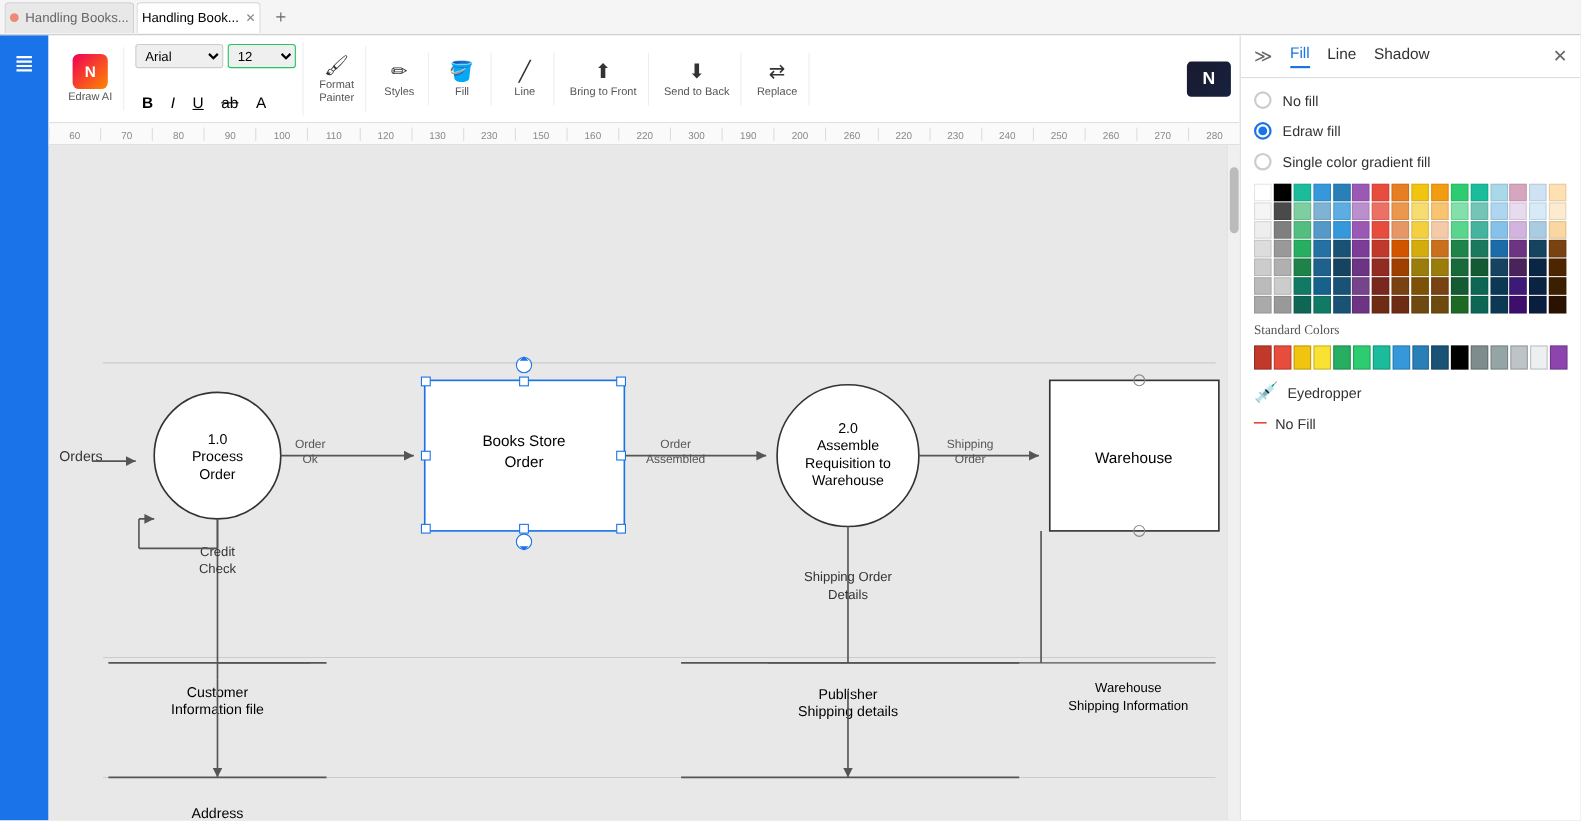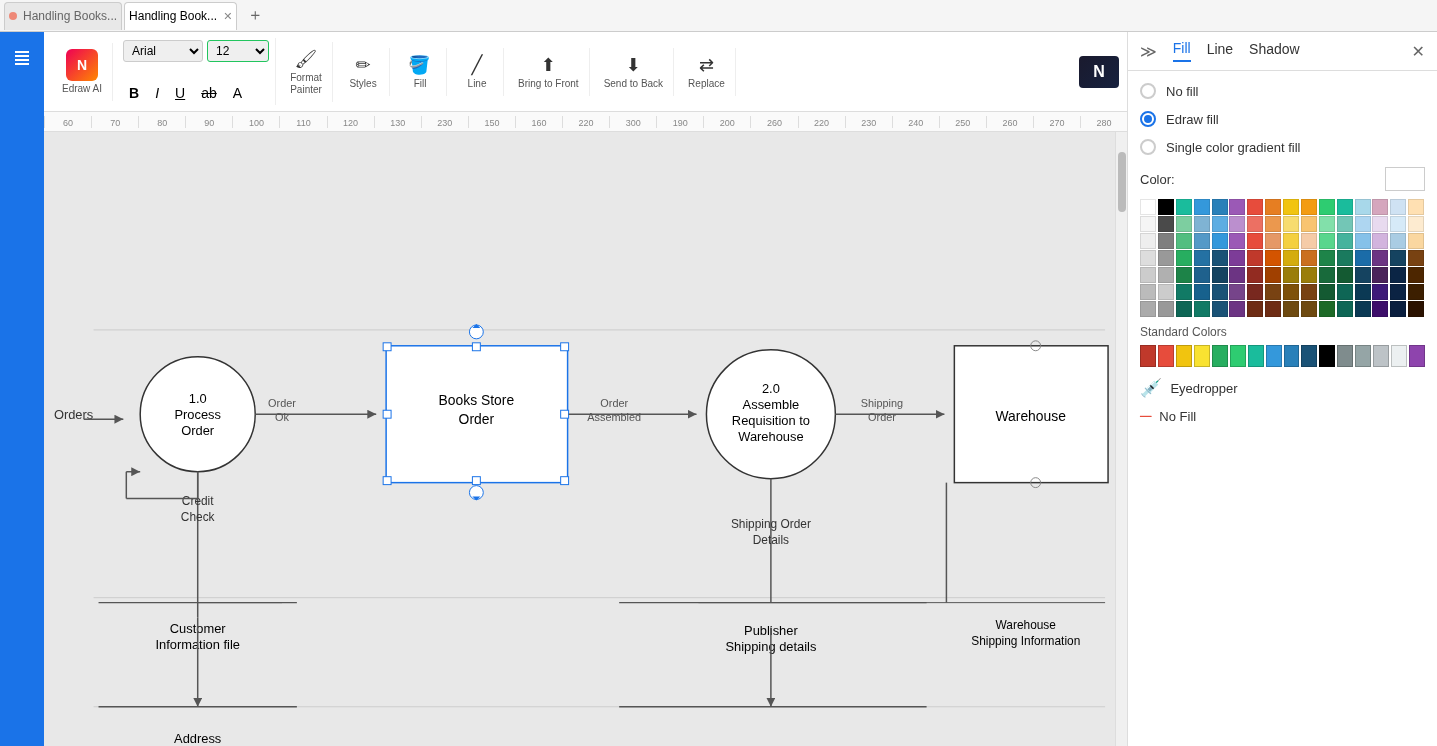--- a/index.html
+++ b/index.html
@@ -98,21 +98,21 @@
 
     .color-label-row { display: flex; align-items: center; margin-bottom: 8px; }
     .color-label { font-size: 13px; color: #333; margin-right: auto; }
     .color-swatch { width: 40px; height: 24px; border: 1px solid #ccc; background: white; }
 
     
     .color-palette { display: grid; grid-template-columns: repeat(16, 1fr); gap: 1px; margin-bottom: 8px; }
     .color-cell { width: 16px; height: 16px; cursor: pointer; border: 1px solid rgba(0,0,0,0.1); }
 
     
-    .standard-colors-label { font-size: 12px; color: #555; margin-bottom: 6px; }
+    .standard-colors-label { font-size: 12px; color: #555; margin-bottom: 6px; font-family: Liberation Serif, serif; }
     .standard-colors { display: flex; gap: 2px; margin-bottom: 10px; }
     .std-color { width: 22px; height: 22px; cursor: pointer; border: 1px solid rgba(0,0,0,0.2); }
 
     .more-colors-row, .eyedropper-row, .no-fill-row {
       display: flex; align-items: center; gap: 8px; margin-bottom: 8px; cursor: pointer;
     }
     .more-colors-icon { width: 32px; height: 20px; background: linear-gradient(to right, #f0f, #0ff, #ff0); border: 1px solid #ccc; }
     .row-label { font-size: 13px; color: #333; }
 
     
@@ -403,24 +403,20 @@
       </div>
 
 
       <div class="fill-option">
         <div class="radio"></div>
         <span class="fill-label">Single color gradient fill</span>
       </div>
 
 
 
-      <div class="color-label-row">
-        <span class="color-label">Color:</span>
-        <div class="color-swatch"></div>
-      </div>
 
       <div class="color-palette" id="color-palette-grid">
       <div class="color-cell" style="background-color: rgb(255, 255, 255);"></div>
           <div class="color-cell" style="background-color: rgb(0, 0, 0);"></div>
           <div class="color-cell" style="background-color: rgb(26, 188, 156);"></div>
           <div class="color-cell" style="background-color: rgb(52, 152, 219);"></div>
           <div class="color-cell" style="background-color: rgb(41, 128, 185);"></div>
           <div class="color-cell" style="background-color: rgb(155, 89, 182);"></div>
           <div class="color-cell" style="background-color: rgb(231, 76, 60);"></div>
           <div class="color-cell" style="background-color: rgb(230, 126, 34);"></div>

